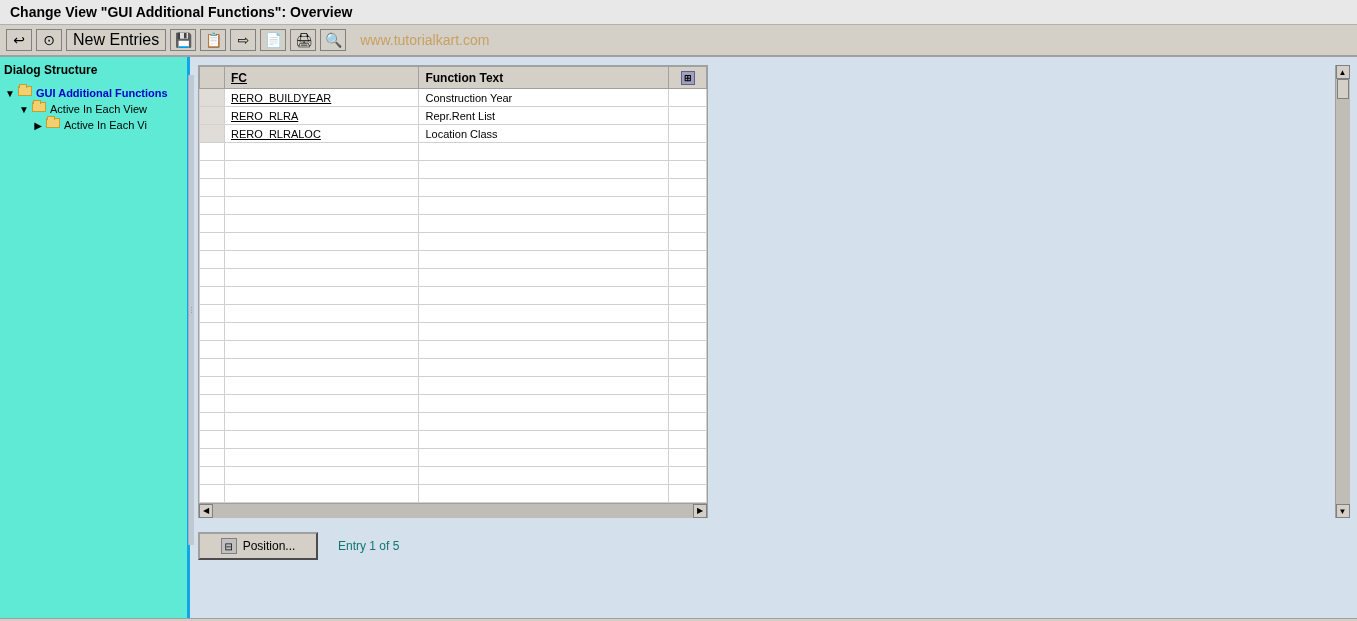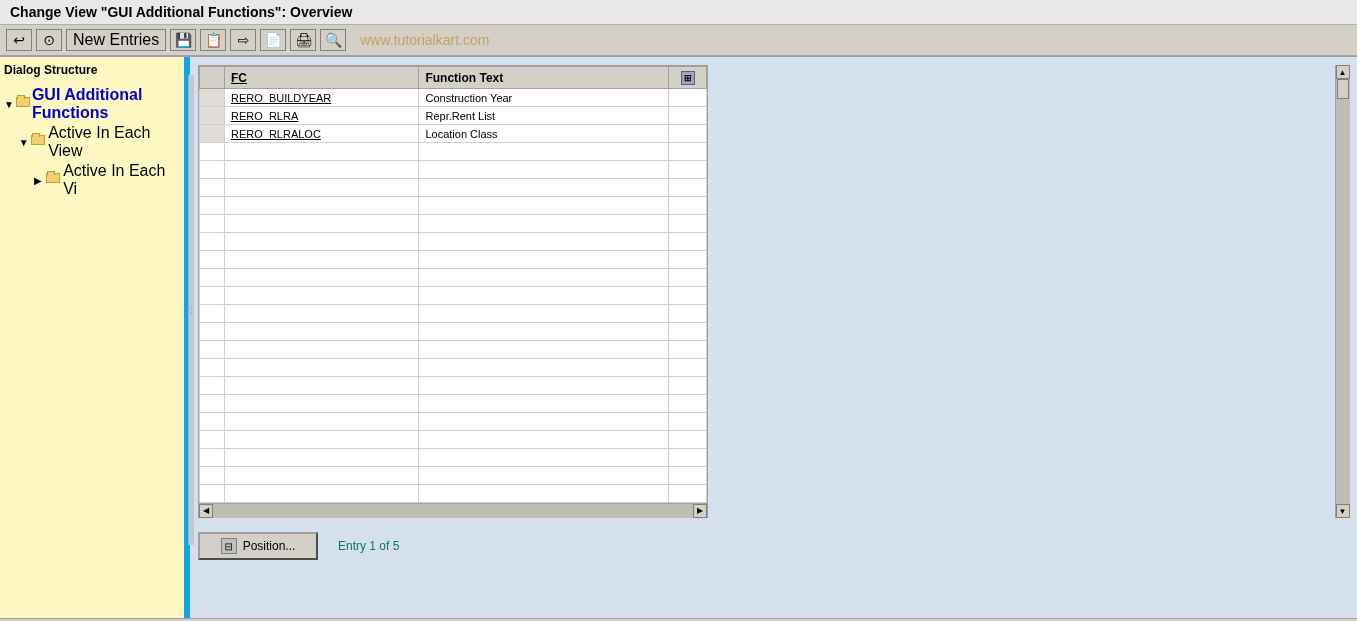--- a/index.html
+++ b/index.html
@@ -72,22 +72,22 @@
 
     
     .main-content {
       display: flex;
       height: calc(621px - 32px - 28px);
     }
 
     
     .dialog-structure {
       width: 190px;
-      background: #fef9c3;
-      border-right: 6px solid #0ea5e9;
+      background: #5eead4;
+      border-right: 3px solid #0ea5e9;
       padding: 4px;
       min-height: 100%;
     }
 
     .dialog-structure-title {
       font-size: 12px;
       font-weight: bold;
       color: #000;
       margin-bottom: 6px;
       padding: 2px 0;
@@ -132,21 +132,21 @@
       top: -3px;
       left: 0;
       width: 6px;
       height: 3px;
       background: #f0d070;
       border: 1px solid #c0a030;
       border-bottom: none;
     }
 
     .tree-label {
-      font-size: 16px;
+      font-size: 11px;
       color: #000;
     }
     .tree-label.highlighted {
       color: #0000cc;
       font-weight: bold;
     }
 
     .tree-indent-1 { margin-left: 14px; }
     .tree-indent-2 { margin-left: 28px; }
 

